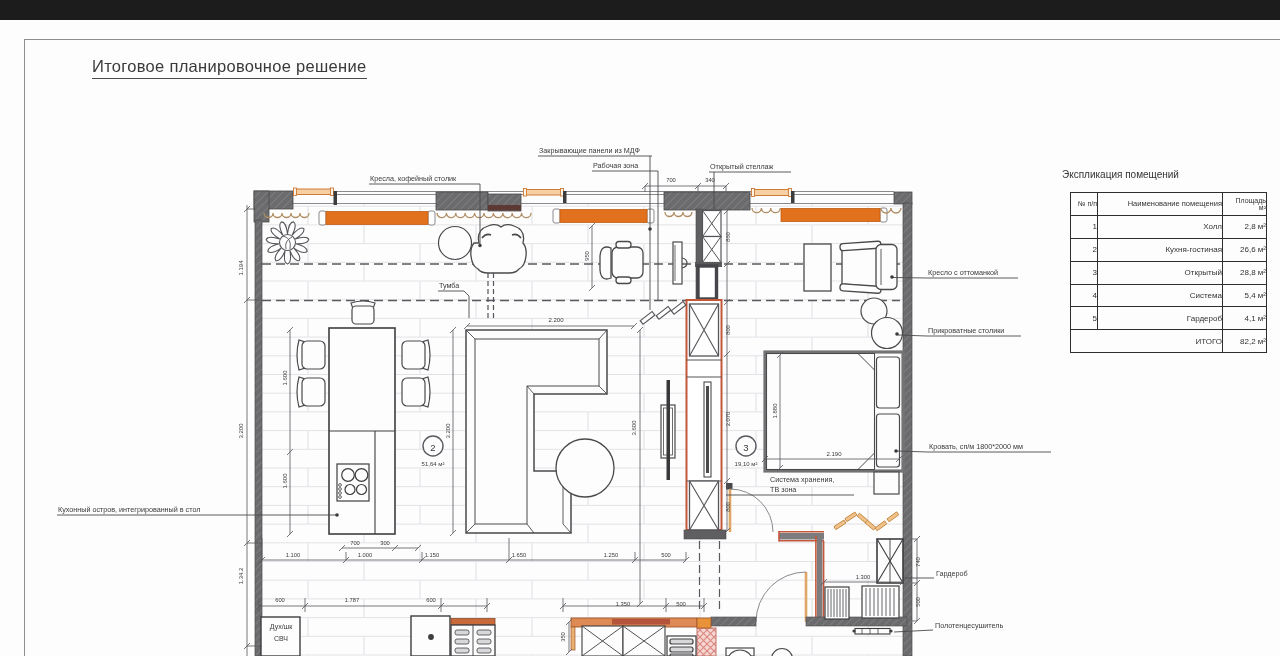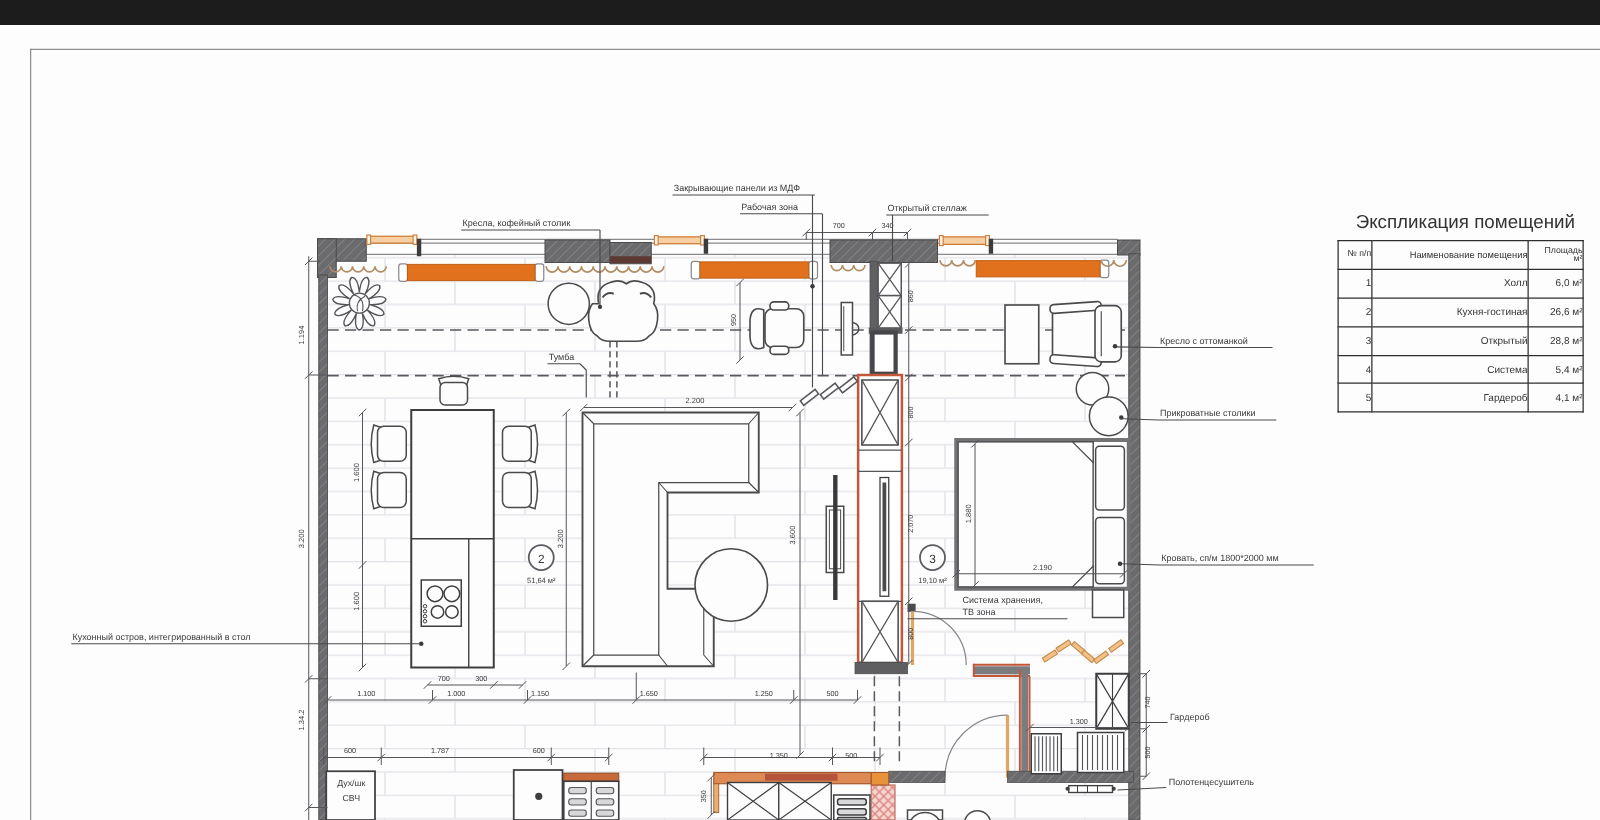--- a/index.html
+++ b/index.html
@@ -3,50 +3,51 @@
 <meta charset="utf-8">
 <style>
 html,body{margin:0;padding:0;width:1280px;height:656px;background:#fdfdfd;overflow:hidden;
 font-family:"Liberation Sans",sans-serif;}
 #stage{position:absolute;left:0;top:0;width:1280px;height:656px;}
 .topbar{position:absolute;left:0;top:0;width:1280px;height:20px;background:#1c1c1c;}
 .pageborder-top{position:absolute;left:24px;top:39px;width:1256px;height:0;border-top:1.3px solid #8f8f8f;}
 .pageborder-left{position:absolute;left:24px;top:39px;width:0;height:617px;border-left:1.3px solid #8f8f8f;}
 .title{position:absolute;left:92px;top:57px;font-size:16.5px;color:#3a3a3a;letter-spacing:0.3px;
 border-bottom:1.2px solid #4a4a4a;padding-bottom:2px;}
-.extitle{position:absolute;left:1062px;top:169px;width:198px;text-align:right;font-size:15px;color:#333;}
+.extitle{position:absolute;left:1062px;top:169px;width:198px;text-align:left;font-size:10px;color:#333;}
 table.ex{position:absolute;left:1070px;top:192px;border-collapse:collapse;table-layout:fixed;}
 table.ex td{border:1.6px solid #2e2e2e;font-size:8px;color:#333;text-align:right;vertical-align:middle;
 padding:0;height:21.9px;overflow:hidden;white-space:nowrap;}
 svg{position:absolute;left:0;top:0;}
 </style>
 </head>
 <body>
 <div id="stage">
 
 <div class="topbar"></div>
 
 <div class="pageborder-top"></div>
 
 <div class="pageborder-left"></div>
 
+<div class="title">Итоговое планировочное решение</div>
 
 <div class="extitle">Экспликация помещений</div>
 
 <table class="ex">
 <tbody>
         <tr>
           <td style="width:26px;font-size:7px;">№ п/п</td>
           <td style="width:124px;font-size:7.5px;">Наименование помещения</td>
           <td style="width:43px;font-size:7px;line-height:7px;">Площадь<br>м²</td>
         </tr>
 <tr>
           <td>1</td>
           <td>Холл</td>
-          <td>6,0 м²</td>
+          <td>2,8 м²</td>
         </tr>
 <tr>
           <td>2</td>
           <td>Кухня-гостиная</td>
           <td>26,6 м²</td>
         </tr>
 <tr>
           <td>3</td>
           <td>Открытый</td>
           <td>28,8 м²</td>
@@ -54,20 +55,24 @@
 <tr>
           <td>4</td>
           <td>Система</td>
           <td>5,4 м²</td>
         </tr>
 <tr>
           <td>5</td>
           <td>Гардероб</td>
           <td>4,1 м²</td>
         </tr>
+<tr>
+          <td colspan="2">ИТОГО</td>
+          <td>82,2 м²</td>
+        </tr>
 </tbody>
     </table>
 
 <svg width="1280" height="656" viewBox="0 0 1280 656">
 <defs>
 <pattern id="brick" width="112" height="37.4" patternUnits="userSpaceOnUse">
 <rect width="112" height="37.4" fill="#fdfdfd"></rect>
 <path d="M0,0.5 H112 M0,19.2 H112 M28,0.5 V19.2 M84,19.2 V37.4" stroke="#e2e2e8" stroke-width="1.1" fill="none"></path>
 </pattern>
 <pattern id="hatch" width="5.5" height="5.5" patternUnits="userSpaceOnUse" patternTransform="rotate(45)">

